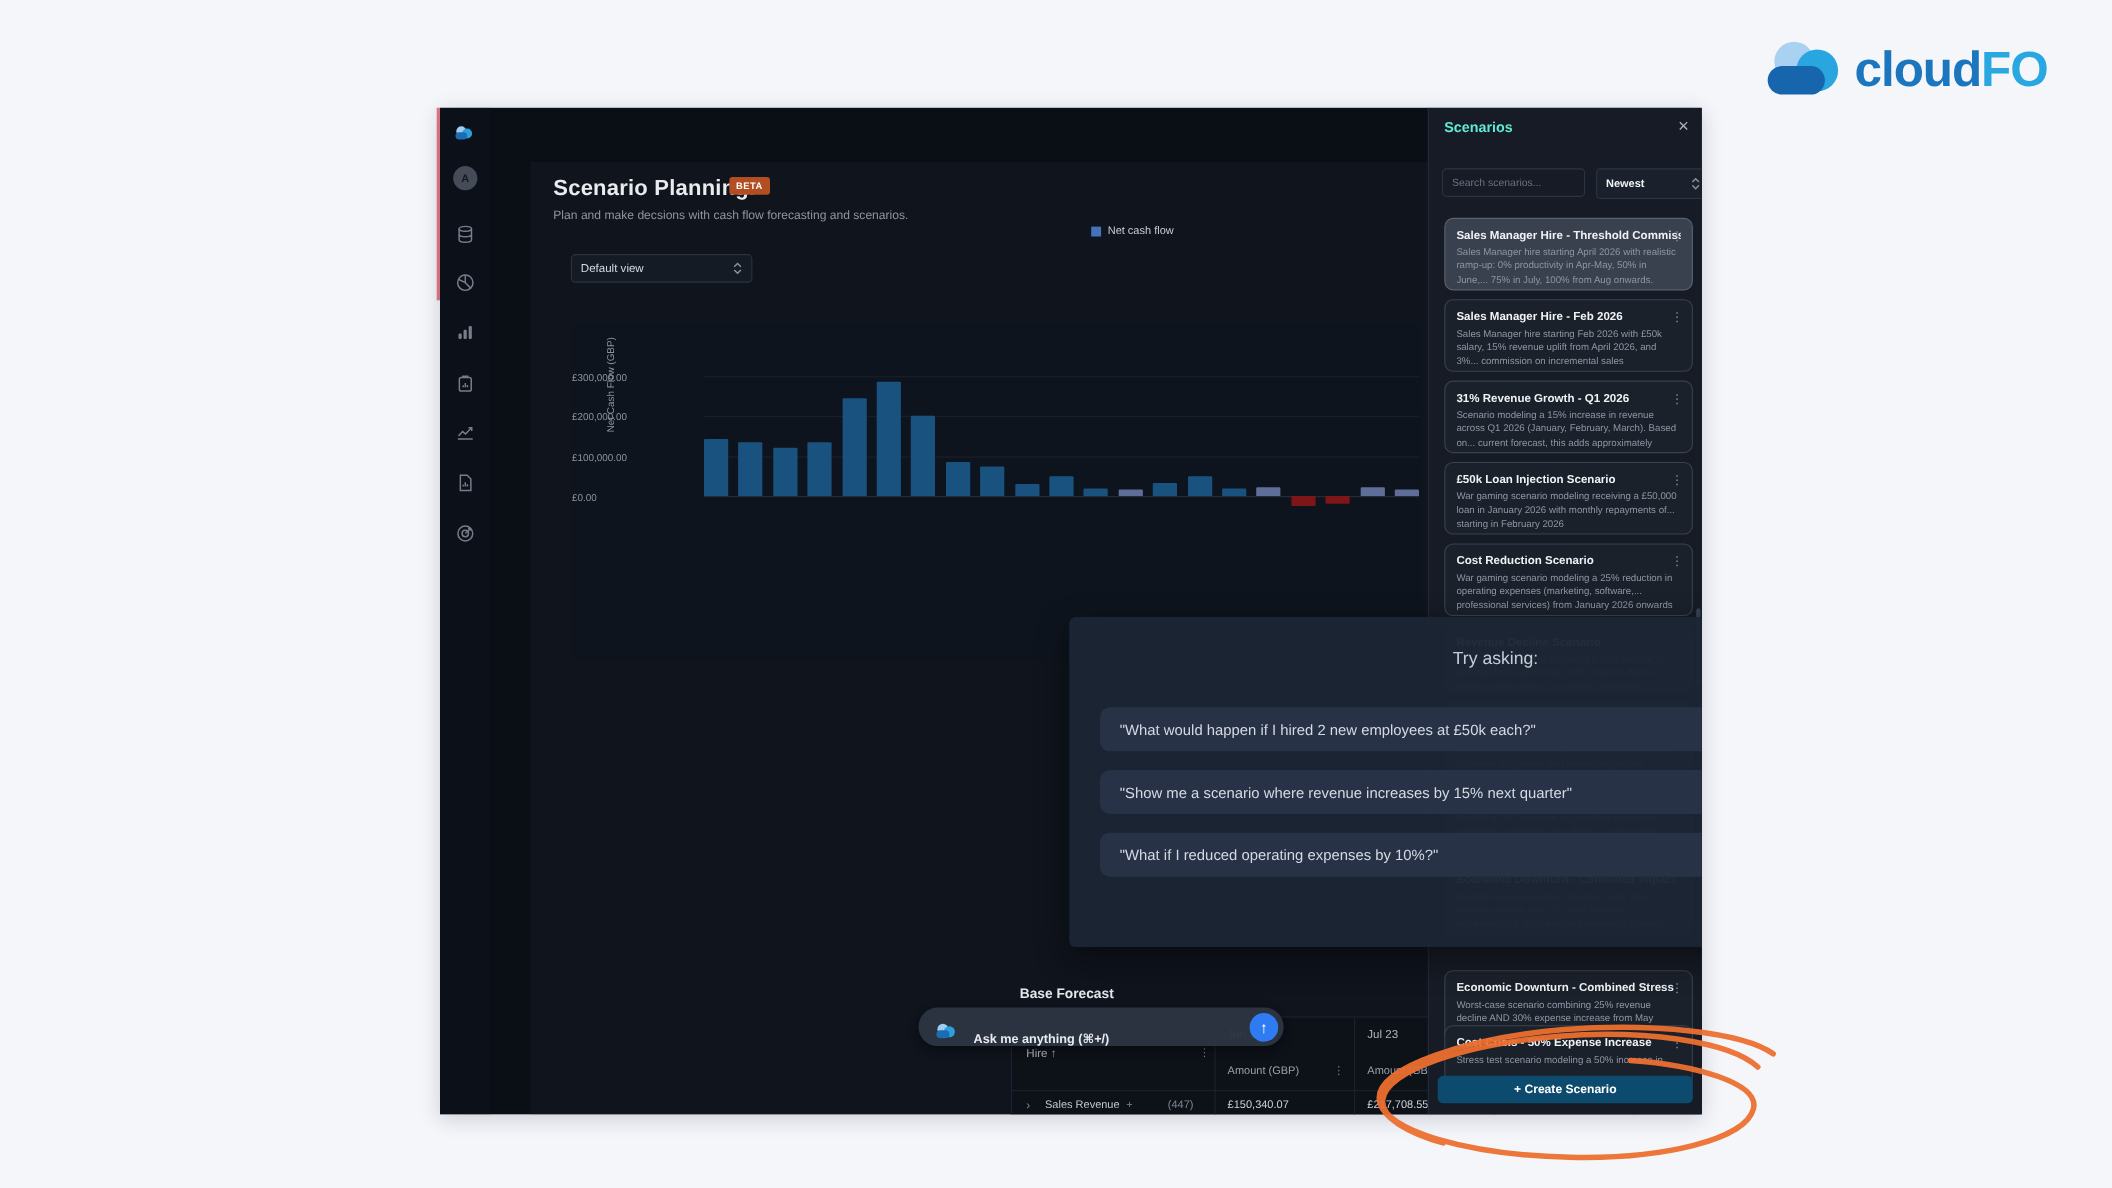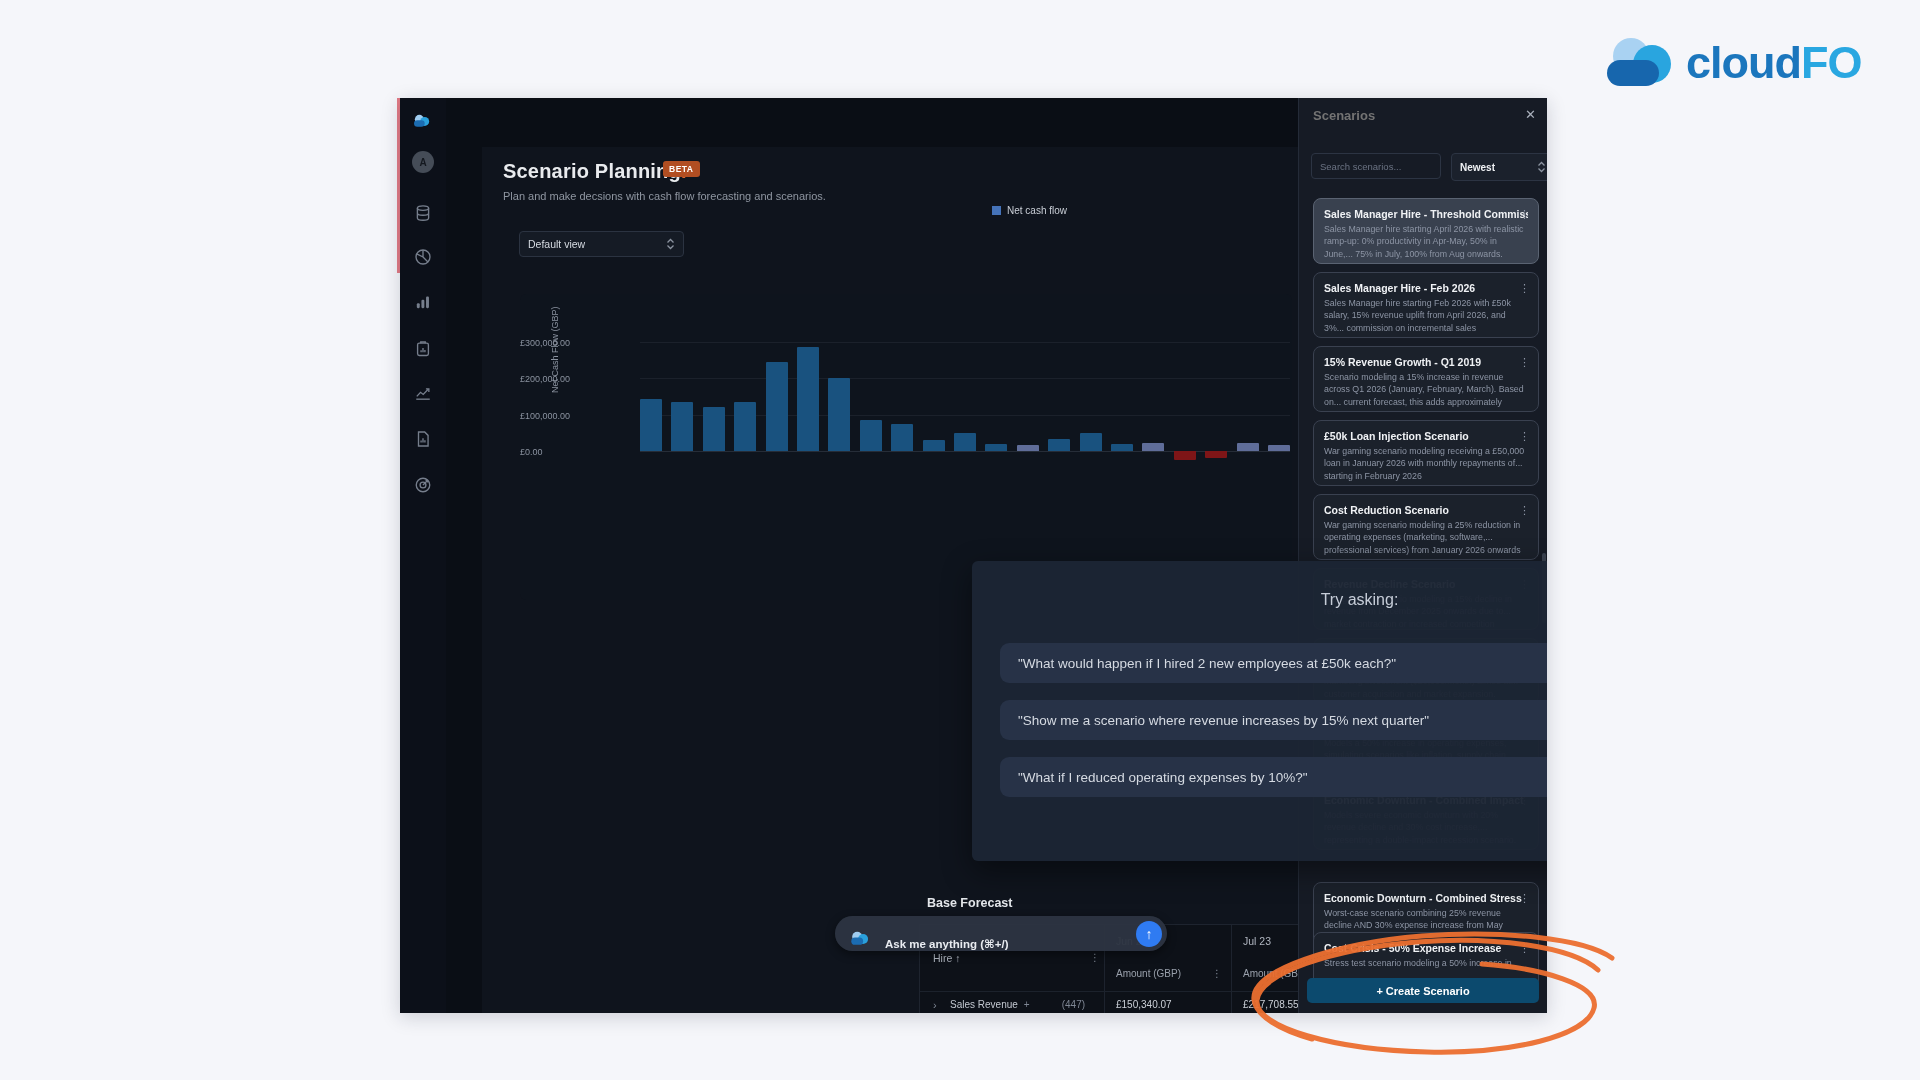--- a/index.html
+++ b/index.html
@@ -54,21 +54,21 @@
   
   #ask-bar{position:absolute;left:435px;top:818px;width:332px;height:35px;background:rgba(45,52,66,.96);border-radius:18px;
      box-shadow:0 3px 10px rgba(0,0,0,.45);display:flex;align-items:flex-end;z-index:30;}
   #ask-bar .cloud{margin-left:14px;}
   #ask-text{margin-left:16px;font-size:11.5px;font-weight:bold;color:#e9ecf1;}
   #ask-send{position:absolute;right:5px;top:4.5px;width:26px;height:26px;border-radius:50%;background:#2f7bf2;color:#fff;
      font-size:14px;display:flex;align-items:center;justify-content:center;font-weight:bold;}
 
   
   #scen-panel{position:absolute;left:898px;top:0;width:249px;height:915px;background:#161b25;border-left:1px solid #242b38;z-index:20;}
-  #scen-title{position:absolute;left:14px;top:10px;font-size:13px;font-weight:bold;color:#737373;}
+  #scen-title{position:absolute;left:14px;top:10px;font-size:13px;font-weight:bold;color:#5eead4;}
   #scen-close{position:absolute;right:12px;top:9px;font-size:13px;color:#aab1bd;}
   #scen-search{position:absolute;left:12px;top:55px;width:112px;height:24px;background:transparent;border:1px solid #2c3443;
      border-radius:4px;color:#d6dbe2;font-size:9.5px;padding:0 8px;outline:none;}
   #scen-search::placeholder{color:#68718100;color:#6b7383;}
   #scen-sort{position:absolute;left:152px;top:55px;width:86px;height:26px;background:#1b212c;border:1px solid #2c3443;
      border-radius:4px;display:flex;align-items:center;justify-content:space-between;padding:0 8px;color:#f0f2f5;font-size:10px;font-weight:bold;}
   .scen-card{position:absolute;left:14px;width:226px;background:#1b212b;border:1px solid #3a4150;border-radius:8px;padding:9px 10px;box-sizing:border-box;}
   .scen-card.selected{background:#39414f;border-color:#5a6372;}
   .scen-card .sc-title{font-size:10.5px;font-weight:bold;color:#f0f2f5;margin-bottom:3px;padding-right:12px;
      white-space:nowrap;overflow:hidden;}
@@ -272,21 +272,21 @@
             <div class="sc-title">Sales Manager Hire - Threshold Commissi...</div>
             <div class="sc-dots">⋮</div>
             <div class="sc-desc" style="max-height: 38px;">Sales Manager hire starting April 2026 with realistic ramp-up: 0% productivity in Apr-May, 50% in June,... 75% in July, 100% from Aug onwards. Includes 17.5%</div>
           </div>
           <div class="scen-card" style="top: 174px; height: 66px;">
             <div class="sc-title">Sales Manager Hire - Feb 2026</div>
             <div class="sc-dots">⋮</div>
             <div class="sc-desc" style="max-height: 38px;">Sales Manager hire starting Feb 2026 with £50k salary, 15% revenue uplift from April 2026, and 3%... commission on incremental sales</div>
           </div>
           <div class="scen-card" style="top: 248px; height: 66px;">
-            <div class="sc-title">15% Revenue Growth - Q1 2019</div>
+            <div class="sc-title">31% Revenue Growth - Q1 2026</div>
             <div class="sc-dots">⋮</div>
             <div class="sc-desc" style="max-height: 38px;">Scenario modeling a 15% increase in revenue across Q1 2026 (January, February, March). Based on... current forecast, this adds approximately £5,251 per</div>
           </div>
           <div class="scen-card" style="top: 322px; height: 66px;">
             <div class="sc-title">£50k Loan Injection Scenario</div>
             <div class="sc-dots">⋮</div>
             <div class="sc-desc" style="max-height: 38px;">War gaming scenario modeling receiving a £50,000 loan in January 2026 with monthly repayments of... starting in February 2026</div>
           </div>
           <div class="scen-card" style="top: 396px; height: 66px;">
             <div class="sc-title">Cost Reduction Scenario</div>

